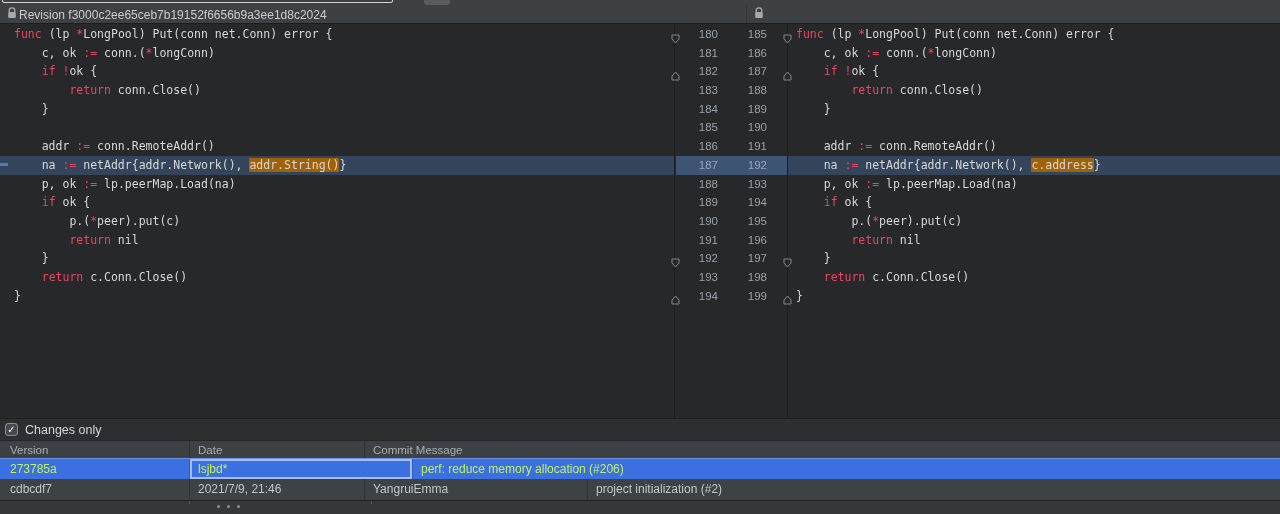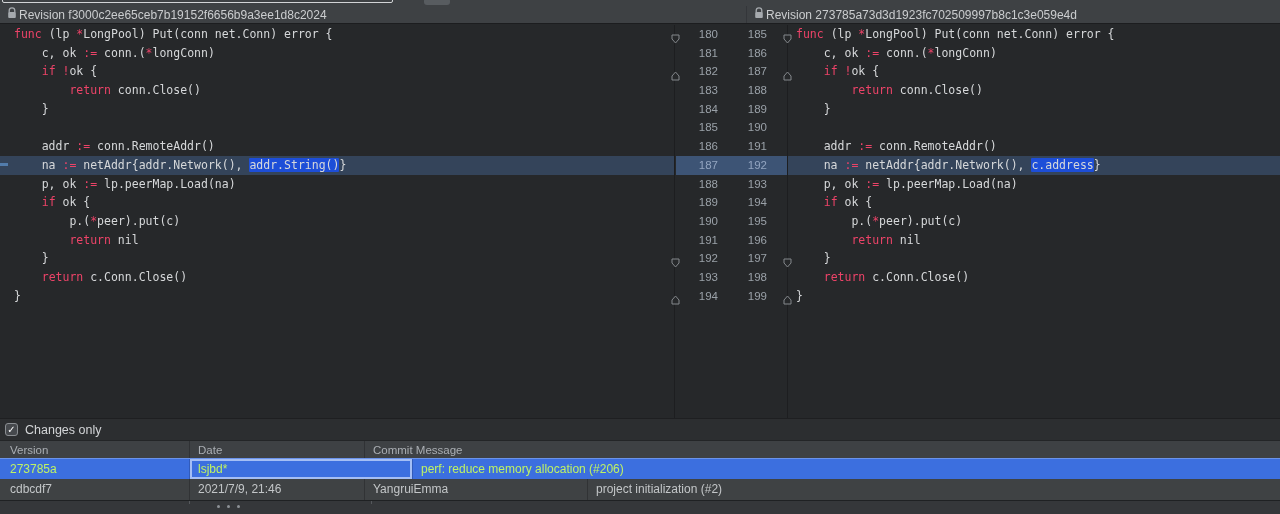--- a/index.html
+++ b/index.html
@@ -29,21 +29,21 @@
   .pane-left  { left:0; width:675px; border-right:1px solid #1d1e20; }
   .pane-right { left:787px; width:493px; border-left:1px solid #1d1e20; }
   .gutter { position:absolute; left:676px; top:0; width:111px; height:100%; }
   .codeline { position:relative; height:18.7px; line-height:18.7px; white-space:pre;
     font-family:"DejaVu Sans Mono", monospace; font-size:11.5px; color:#d6d8da; padding-left:14px; }
   .pane-right .codeline { padding-left:8px; }
   .codeline.changed { background:#34445a; }
   .pane-left .codeline.changed::before { content:""; position:absolute; left:0; top:7px;
     width:8px; height:3px; background:#527cab; }
   .kw { color:#ec4368; }
-  .wordhl { background:#1d4ed8; border-radius:1px;text-align:right; }
+  .wordhl { background:#a16207; border-radius:1px;text-align:right; }
   .gutrow { height:18.7px; line-height:18.7px; display:flex;
     font-family:Liberation Sans, sans-serif; font-size:11.5px; color:#9aa1a8; }
   .gutrow .l { display:inline-block; width:42px; text-align:right; }
   .gutrow .r { display:inline-block; width:49px; text-align:right; }
   .gutrow.changed { background:#3d5475; color:#93a5c0; }
   .fold { position:absolute; width:9px; height:10px; }
   
   .changes-bar { position:absolute; top:418px; left:0; width:1280px; height:22px;
     background:#2c2e30; border-top:1px solid #1e1f21; display:flex; align-items:center;
     gap:7px; padding-left:5px; color:#d3d5d7; font-size:12.5px; }
@@ -95,21 +95,20 @@
       </span>
       <span>Revision f3000c2ee65ceb7b19152f6656b9a3ee1d8c2024</span>
     </div>
     <div class="rev right">
       <span>
         <svg width="10" height="12" viewBox="0 0 10 12">
             <path d="M2.2 5.2 V3.6 a2.8 2.8 0 0 1 5.6 0 V5.2" fill="none" stroke="#a6aaae" stroke-width="1.3"></path>
             <rect x="1.2" y="5" width="7.6" height="6" rx="1" fill="#a6aaae"></rect>
           </svg>
       </span>
-      <span>Revision 273785a73d3d1923fc702509997b8c1c3e059e4d</span>
     </div>
   </div>
 
   <div class="diff">
     <div class="pane pane-left" id="pane-left">
         <div class="codeline"><span class="kw">func</span><span> (lp </span><span class="kw">*</span><span>LongPool) Put(conn net.Conn) error {</span></div>
         <div class="codeline"><span>    c, ok </span><span class="kw">:=</span><span> conn.(</span><span class="kw">*</span><span>longConn)</span></div>
         <div class="codeline"><span>    </span><span class="kw">if</span><span> </span><span class="kw">!</span><span>ok {</span></div>
         <div class="codeline"><span>        </span><span class="kw">return</span><span> conn.Close()</span></div>
         <div class="codeline"><span>    }</span></div>

